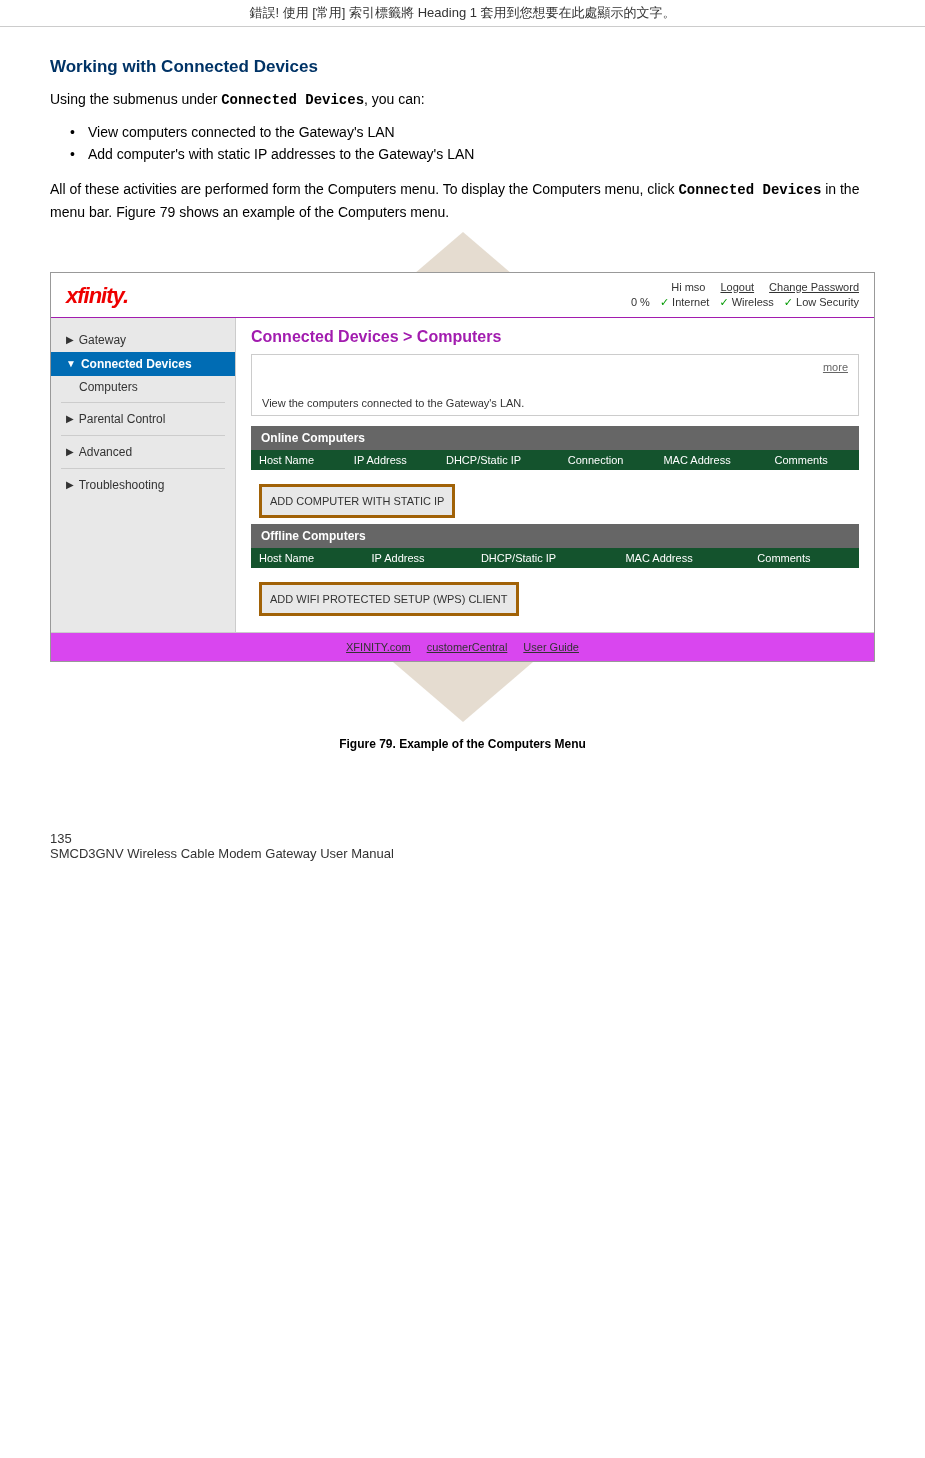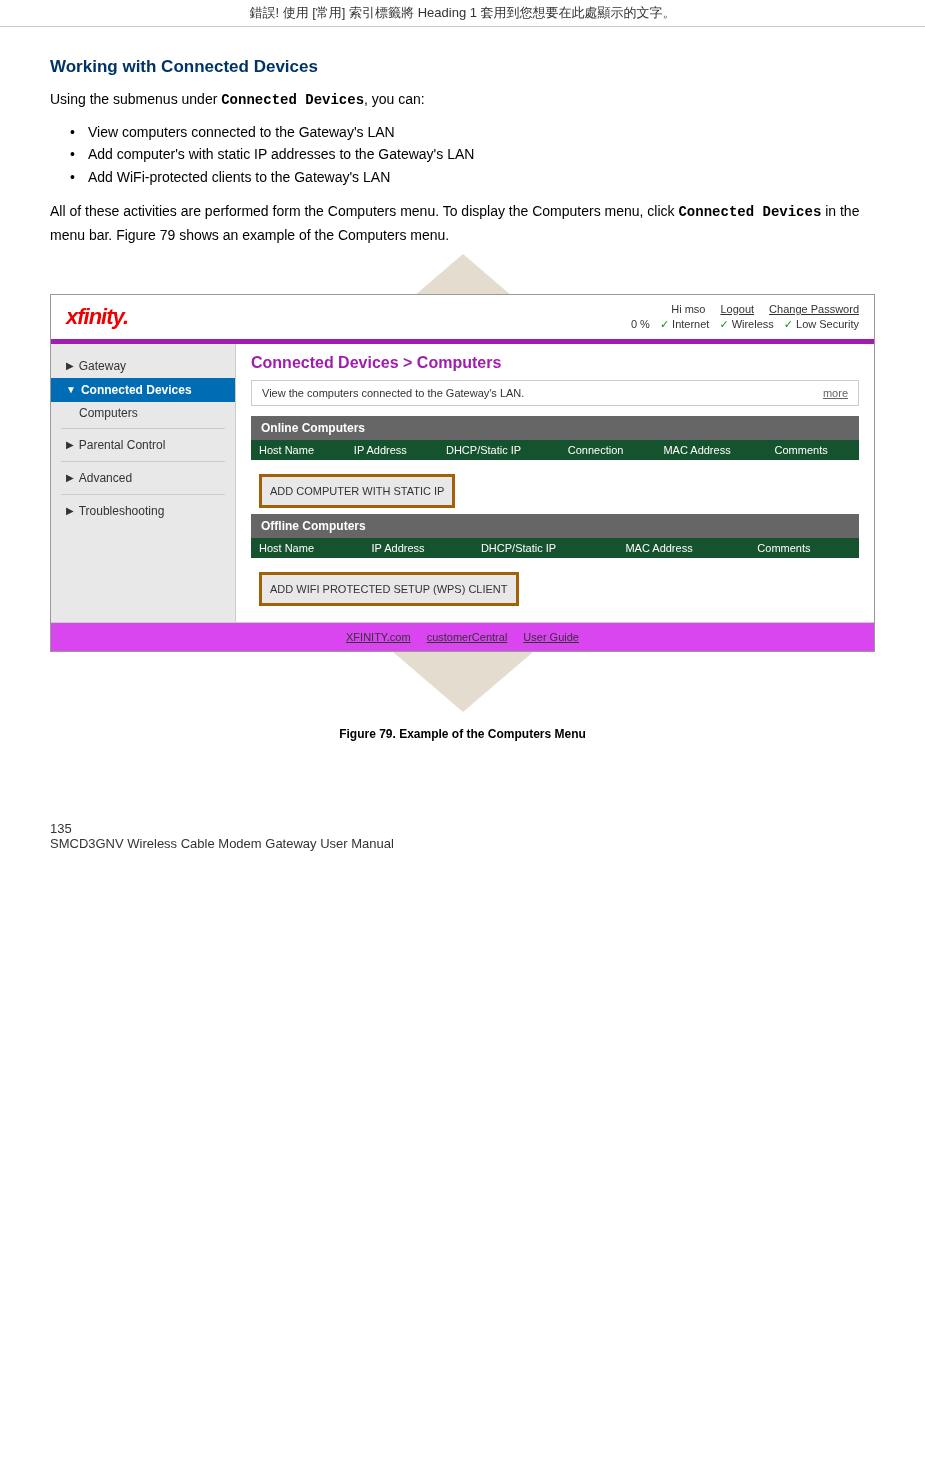--- a/index.html
+++ b/index.html
@@ -98,22 +98,22 @@
       background: #f0f0f0;
       position: relative;
     }
 
     
     .xfinity-header {
       background: #fff;
       padding: 8px 15px;
       display: flex;
       justify-content: space-between;
-      align-items: center;
-      border-bottom: 5px solid #a21caf;
+      align-items: flex-end;
+      border-bottom: 1px solid #a21caf;
     }
     .xfinity-logo {
       font-size: 22px;
       font-weight: bold;
       color: #000;
       font-style: italic;
       letter-spacing: -1px;
     }
     .xfinity-logo span {
       color: #e00;
@@ -215,20 +215,21 @@
       padding: 6px 10px;
       margin-bottom: 10px;
       display: flex;
       justify-content: space-between;
       align-items: flex-start;
       background: #fff;
     }
     .description-box .desc-text {
       font-size: 11px;
       color: #333;
+      margin-top: 36px;
     }
     .description-box .more-link {
       font-size: 11px;
       color: #666;
       text-decoration: underline;
     }
 
     
     .section-header {
       background: #666;
@@ -322,21 +323,20 @@
 
   <div class="section-heading">Working with Connected Devices</div>
 
   <p class="intro-text">
     <span>Using the submenus under </span><strong>Connected Devices</strong><span>, you can:</span>
   </p>
 
   <ul class="bullet-list">
     <li><span>View computers connected to the Gateway's LAN</span></li>
     <li><span>Add computer's with static IP addresses to the Gateway's LAN</span></li>
-    <li><span>Add WiFi-protected clients to the Gateway's LAN</span></li>
   </ul>
 
   <p class="body-text">
     <span>All of these activities are performed form the Computers menu. To display the Computers menu, click </span><strong>Connected Devices</strong><span> in the menu bar. Figure 79 shows an example of the Computers menu.</span>
   </p>
 
   <div class="arrow-container">
     <div class="arrow-up"></div>
   </div>
 

